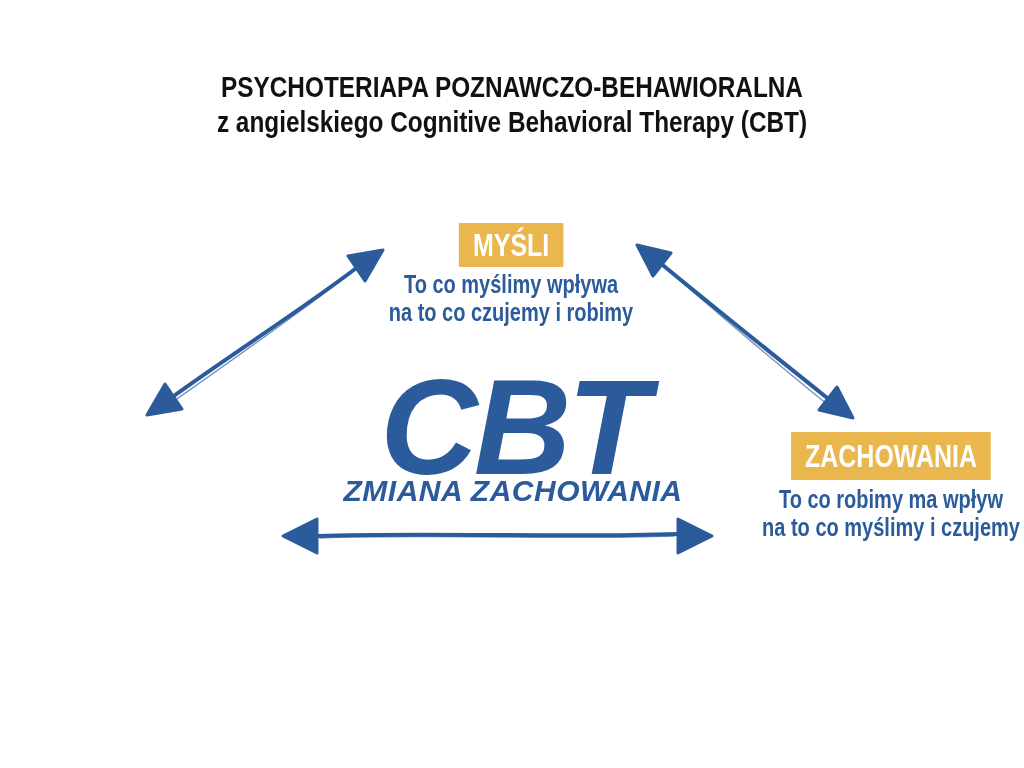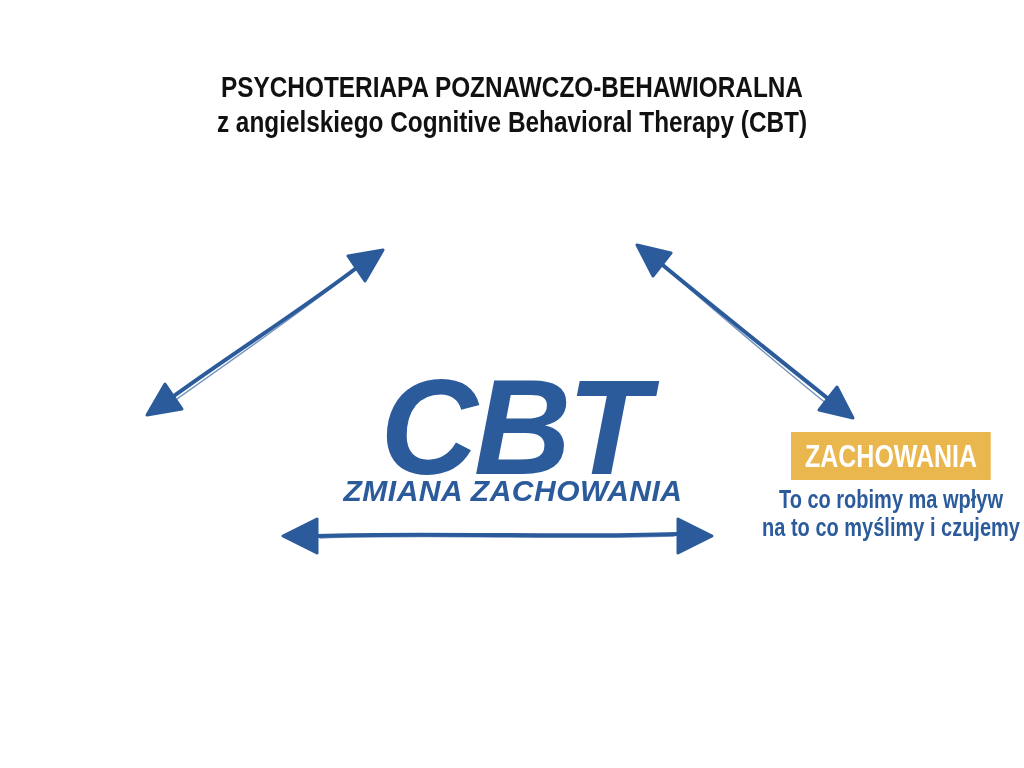--- a/index.html
+++ b/index.html
@@ -147,20 +147,27 @@
     </g>
 
     <g>
       <path class="arrow-line" d="M317,536 C430,532 560,538 678,534"></path>
       <path class="arrow-line-echo" d="M320,538 C440,534 555,540 674,536"></path>
       <polygon class="arrow-head" points="283,536 317,519 317,553"></polygon>
       <polygon class="arrow-head" points="712,536 678,519 678,553"></polygon>
     </g>
   </svg>
 
+  <div class="node node-thoughts">
+    <div class="node-label">MYŚLI</div>
+    <div class="node-desc">
+      <div>To co myślimy wpływa</div>
+      <div>na to co czujemy i robimy</div>
+    </div>
+  </div>
 
 
   <div class="node node-behaviors">
     <div class="node-label">ZACHOWANIA</div>
     <div class="node-desc">
       <div>To co robimy ma wpływ</div>
       <div>na to co myślimy i czujemy</div>
     </div>
   </div>
 

